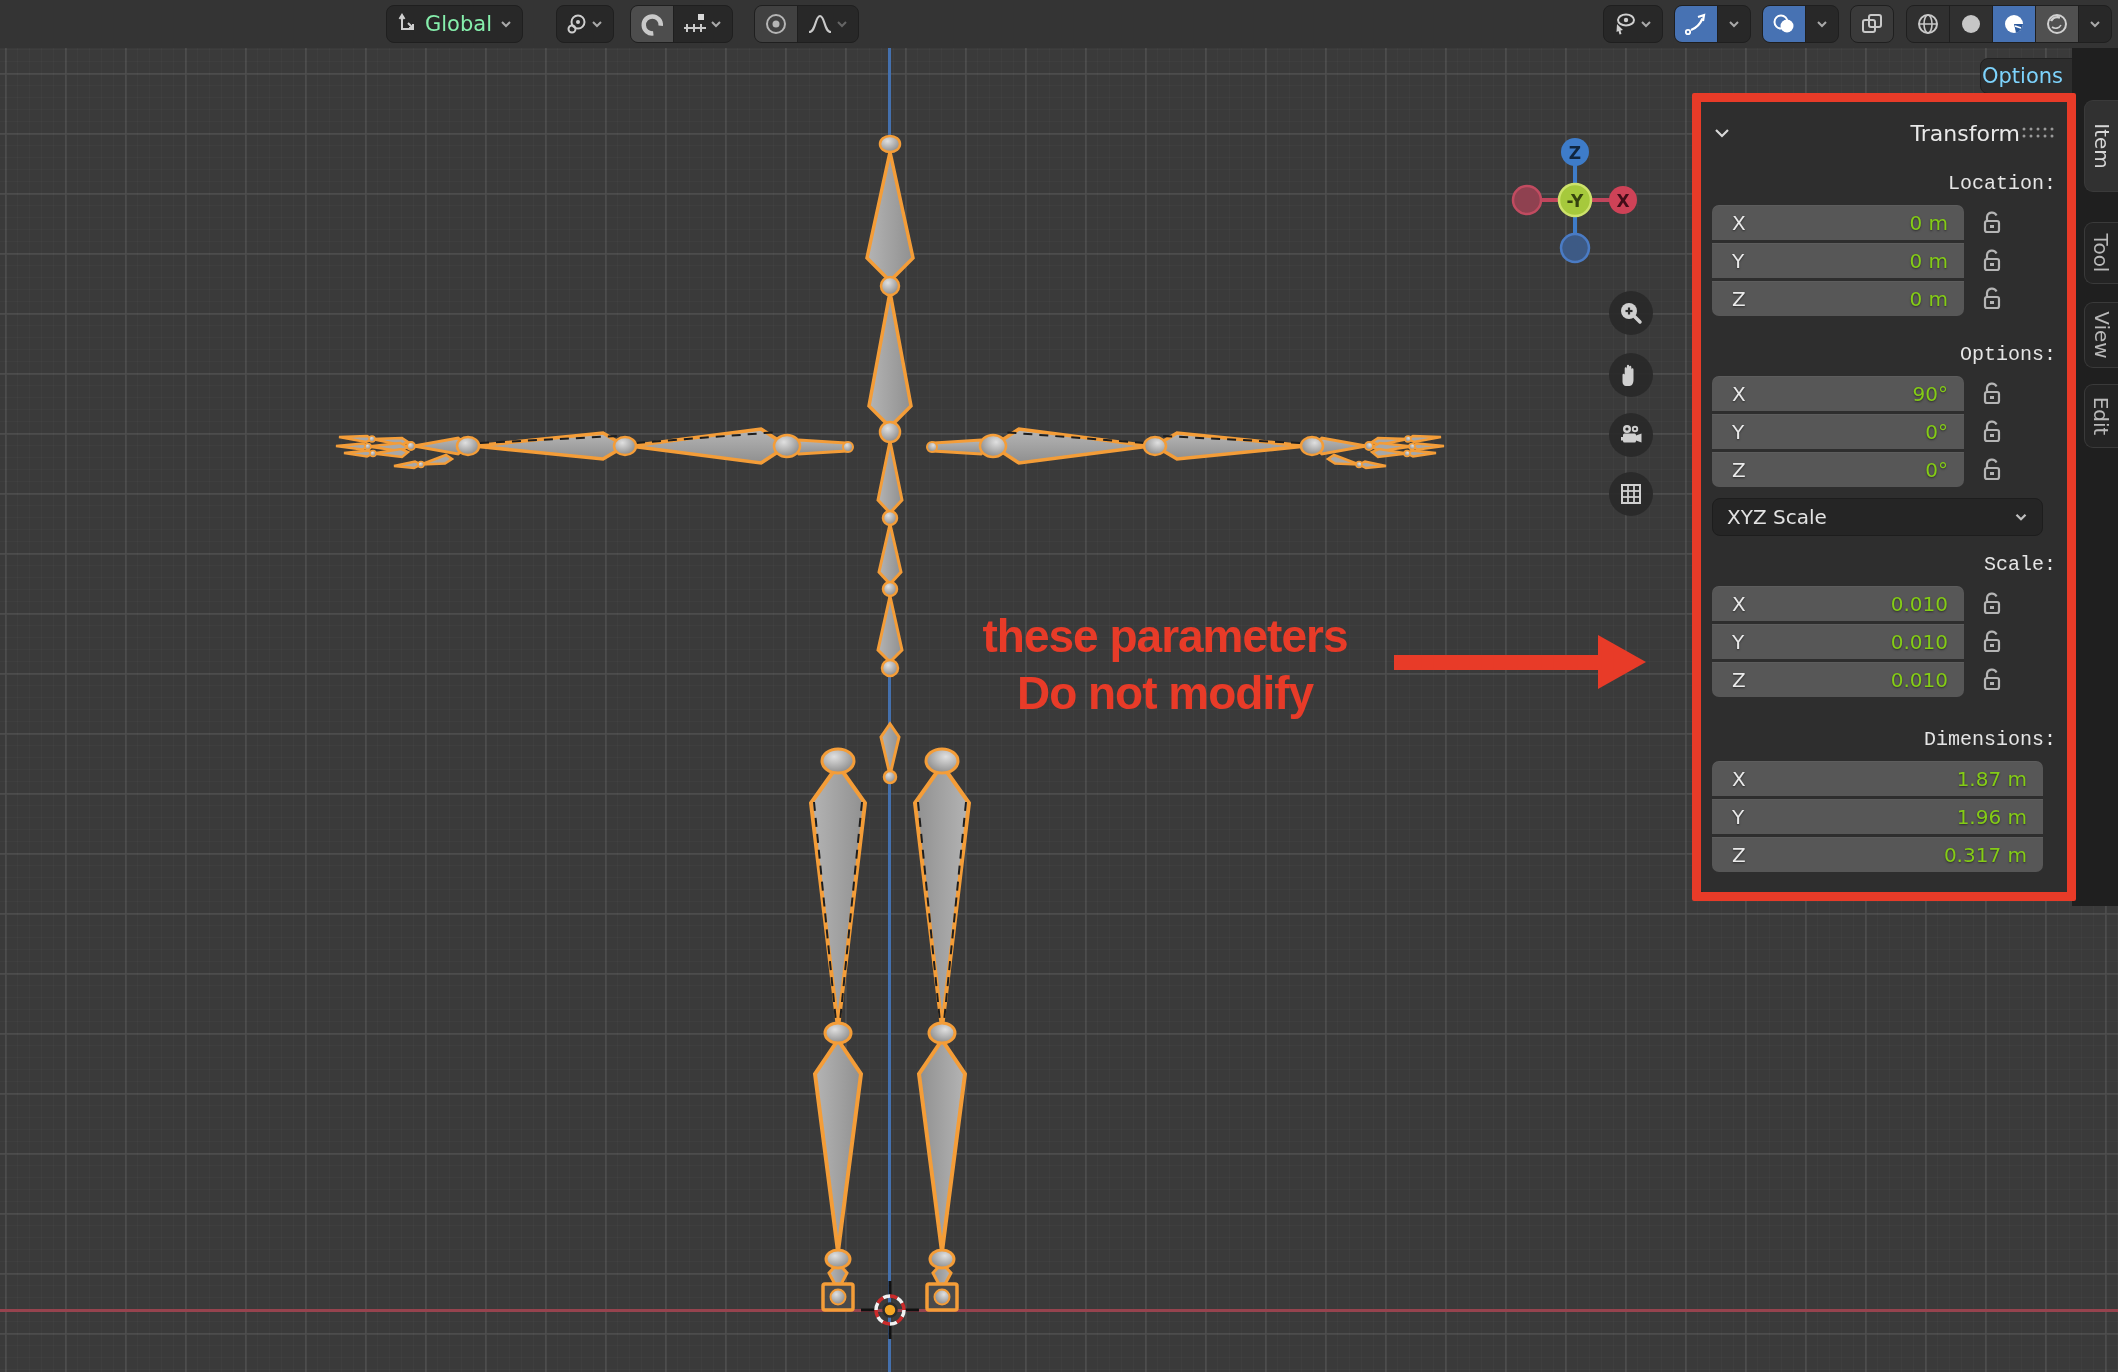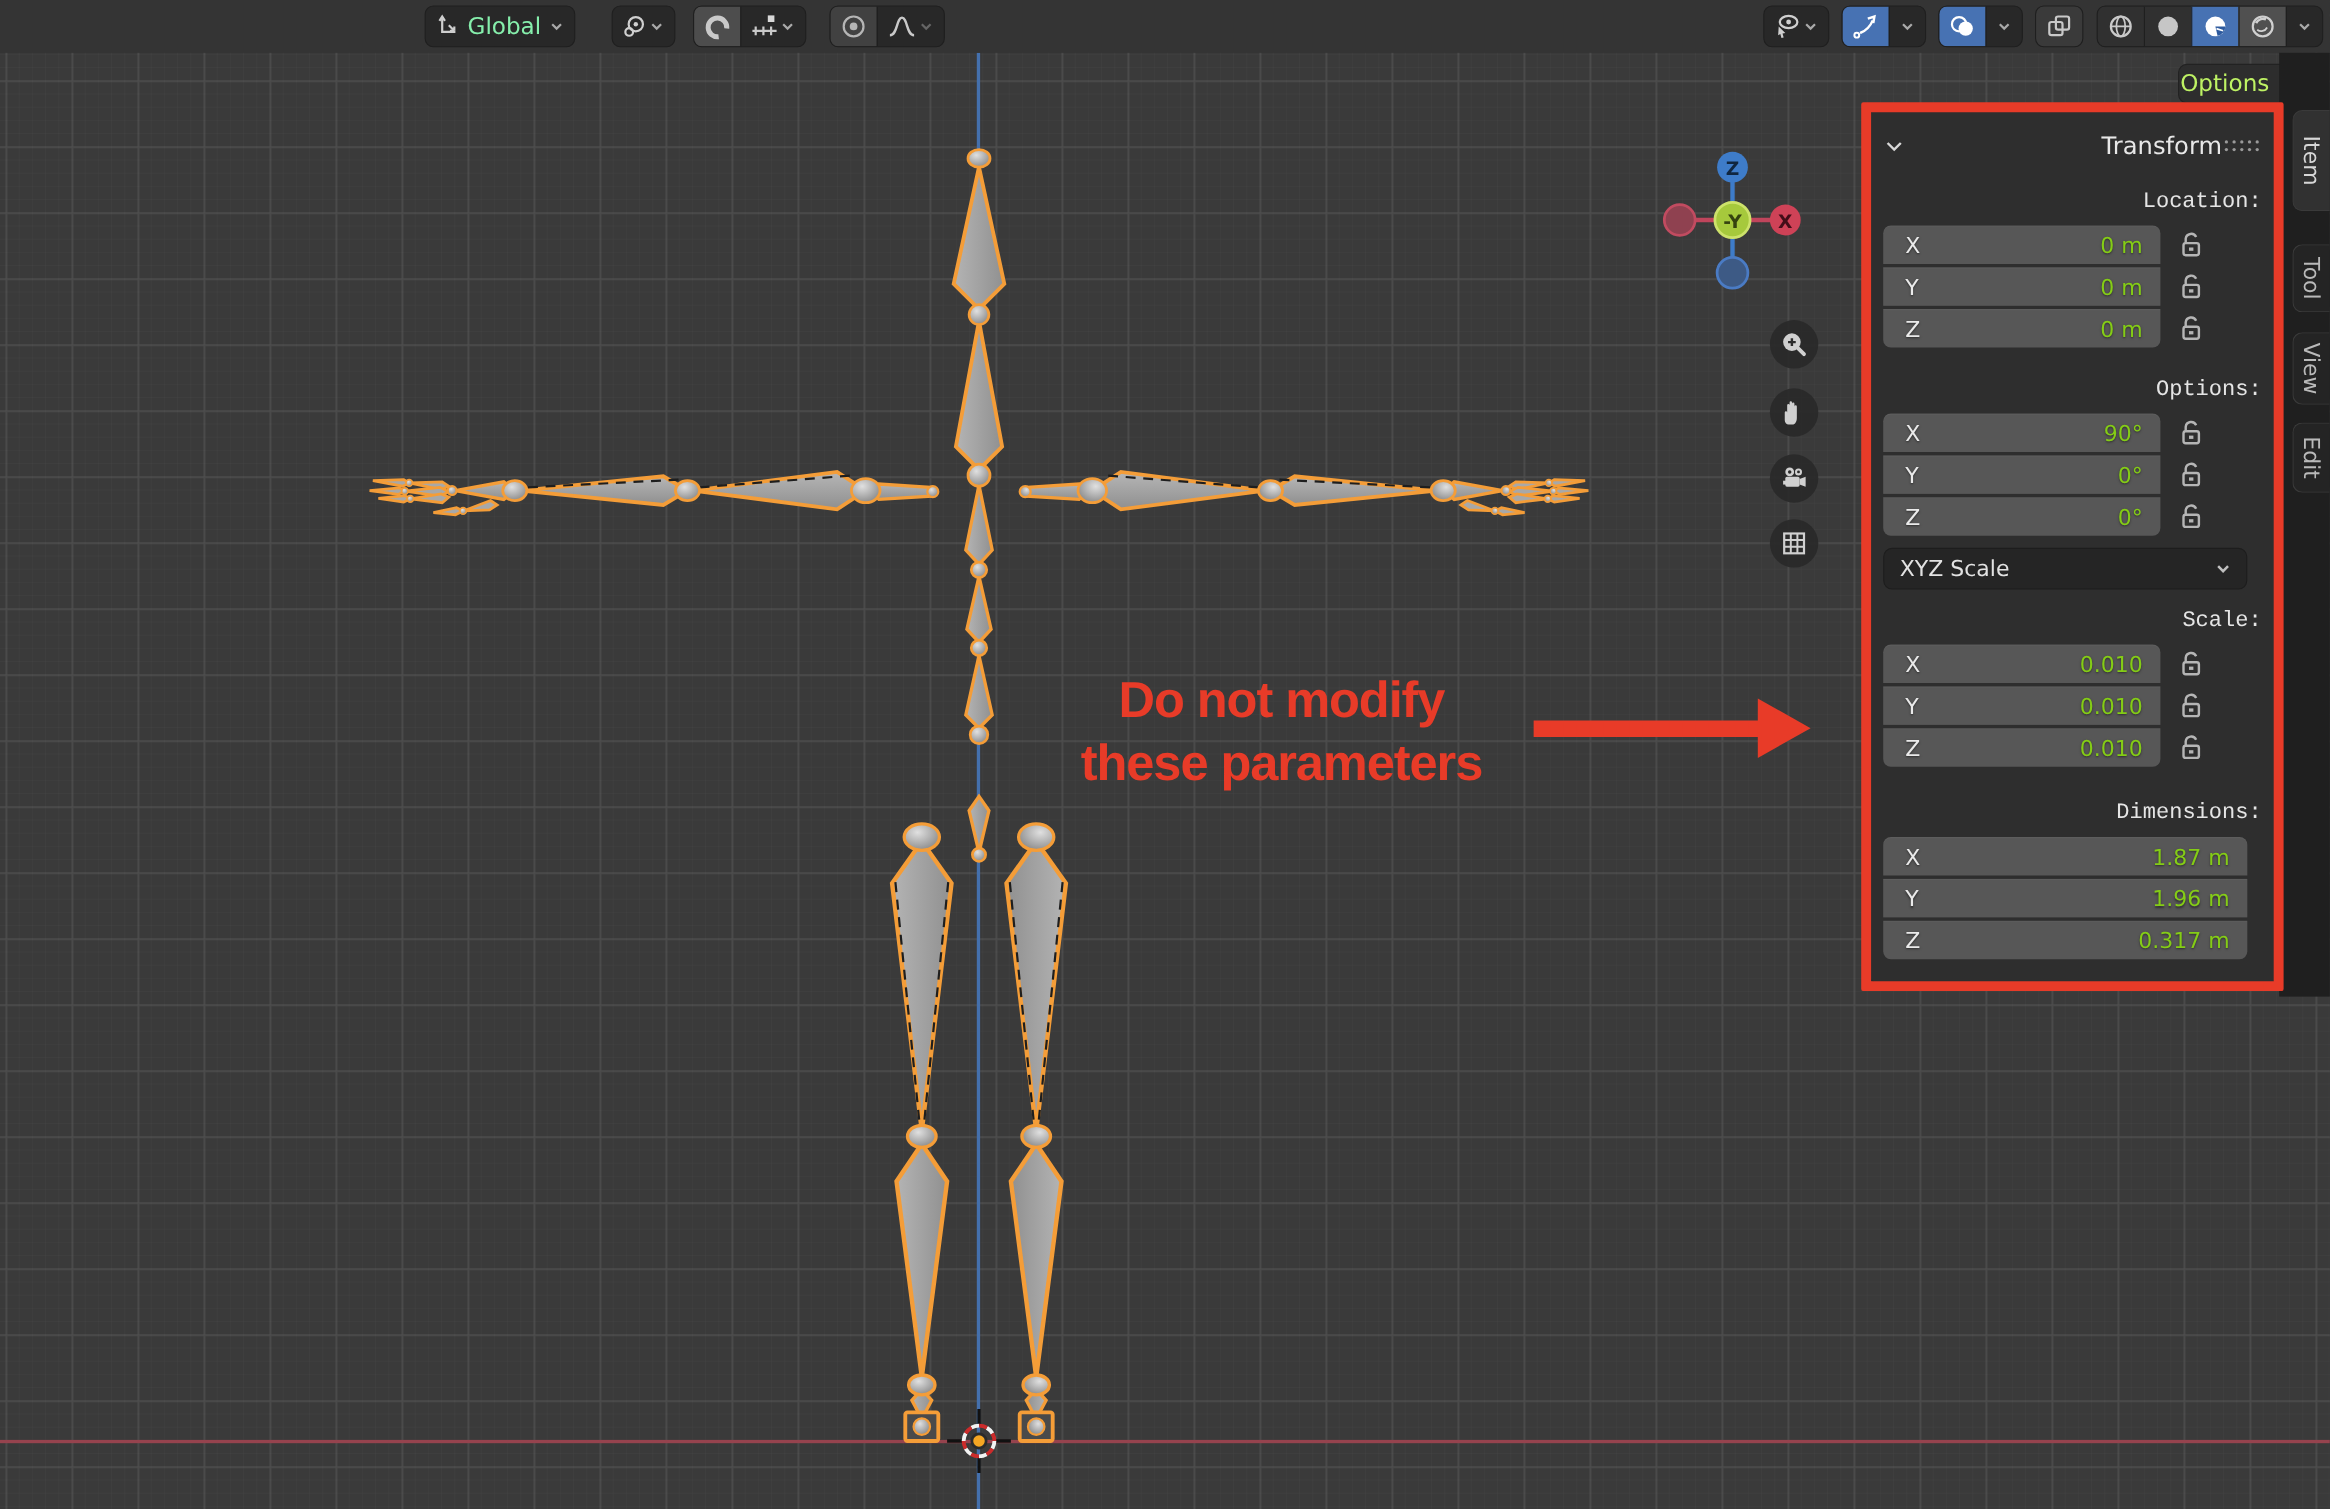--- a/index.html
+++ b/index.html
@@ -28,21 +28,21 @@
   .seg.active { background:#4772b3; }
   .seg.lit { background:#4d4d4d; }
   .seg.lit2 { background:#414141; }
   .seg.lit3 { background:#505050; }
   .hlabel { color:#86efac; font-size:21px; padding:0 6px; }
   .chev { opacity:.85; }
   .chev.dim { opacity:.4; }
 
   .options-btn { position:absolute; left:1980px; top:58px; width:108px; height:36px;
     background:#2d2d2d; border:1px solid #222; border-radius:8px; display:flex;
-    align-items:center; justify-content:center; gap:7px; color:#bef264; font-size:21px; }
+    align-items:center; justify-content:center; gap:7px; color:#7dd3fc; font-size:21px; }
 
   
   .nav-gizmo { position:absolute; left:1505px; top:130px; }
   .vbtn { position:absolute; width:44px; height:44px; border-radius:50%;
     background:rgba(41,41,41,0.92); display:flex; align-items:center; justify-content:center; }
 
   
   .note { position:absolute; left:930px; top:608px; width:470px; text-align:center;
     font-weight:bold; font-size:46px; line-height:57px; color:#e83b28; letter-spacing:-1px;
     font-family:"Liberation Sans",sans-serif; }
@@ -393,22 +393,22 @@
   <svg width="28" height="28" viewBox="0 0 28 28">
     <rect x="5" y="5" width="18" height="18" fill="none" stroke="#d0d0d0" stroke-width="2"></rect>
     <line x1="11" y1="5" x2="11" y2="23" stroke="#d0d0d0" stroke-width="1.8"></line>
     <line x1="17" y1="5" x2="17" y2="23" stroke="#d0d0d0" stroke-width="1.8"></line>
     <line x1="5" y1="11" x2="23" y2="11" stroke="#d0d0d0" stroke-width="1.8"></line>
     <line x1="5" y1="17" x2="23" y2="17" stroke="#d0d0d0" stroke-width="1.8"></line>
   </svg>
 </div>
 
 <div class="note">
+  <div>these parameters</div>
   <div>Do not modify</div>
-  <div>these parameters</div>
 </div>
 <svg class="note-arrow" width="256" height="60" viewBox="0 0 256 60">
   <rect x="0" y="23" width="206" height="15" fill="#e83b28"></rect>
   <polygon points="204,3 204,57 252,30" fill="#e83b28"></polygon>
 </svg>
 
 <div class="tabstrip-bg"></div>
 
 <div class="npanel">
   <div class="npanel-inner">

